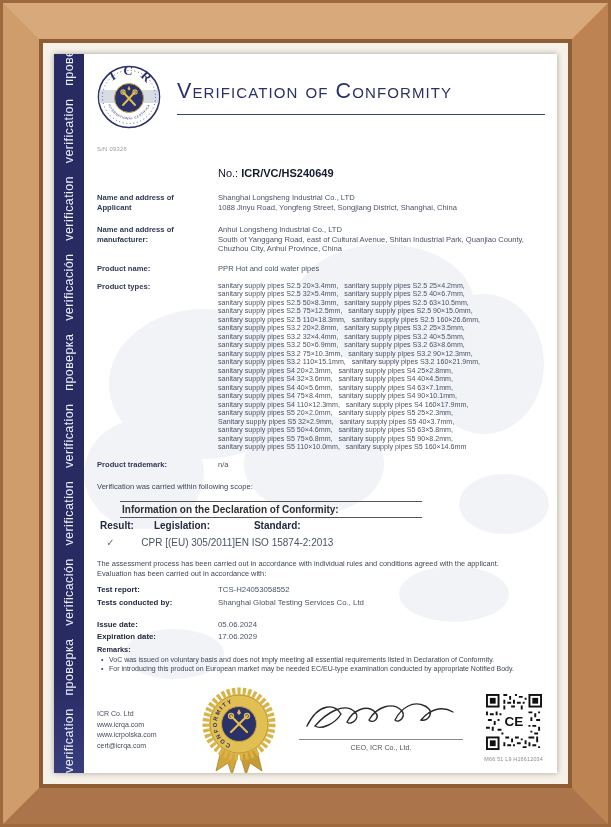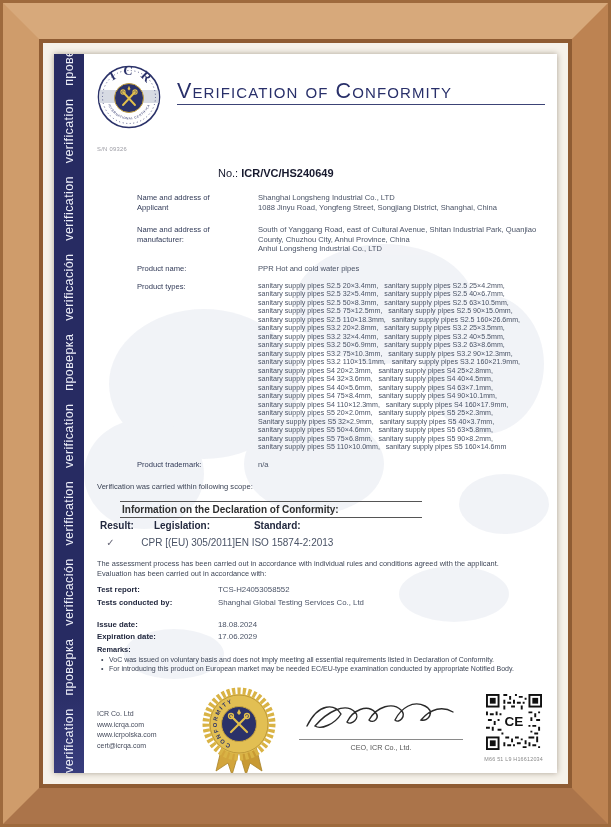--- a/index.html
+++ b/index.html
@@ -10,25 +10,25 @@
   .cert{width:100%;height:100%;display:flex;position:relative;background:#fff;box-shadow:0 0 6px rgba(60,40,20,.4);overflow:hidden;}
   .wm{position:absolute;inset:0;pointer-events:none;z-index:0;}
   .band{flex:0 0 30px;background:linear-gradient(180deg,#272b62 0%,#272b62 86%,#383d7d 100%);position:relative;overflow:hidden;z-index:1;}
   .band-text{position:absolute;top:100%;left:0;transform:rotate(-90deg);transform-origin:0 0;white-space:nowrap;overflow:hidden;
     width:719px;line-height:30px;color:#eceef8;font-size:12.5px;letter-spacing:.4px;word-spacing:9px;}
   .content{flex:1;position:relative;z-index:1;padding:8px 12px 8px 13px;box-sizing:border-box;display:flex;flex-direction:column;}
   .header{display:flex;}
   .logo-col{width:80px;padding-top:3px;}
   .serial{font-size:5.8px;color:#9a9aa2;margin-top:13px;letter-spacing:.3px;}
   .title-wrap{flex:1;padding-top:17px;}
-  .title{font-variant:small-caps;font-size:21.5px;letter-spacing:1.1px;color:#29306a;border-bottom:1.5px solid #3c4376;padding-bottom:0;white-space:nowrap;}
+  .title{font-variant:small-caps;font-size:21.5px;letter-spacing:1.1px;color:#29306a;border-bottom:1.5px solid #3c4376;padding-bottom:10px;white-space:nowrap;}
   .cert-no{margin:15px 0 0 121px;font-size:11px;color:#17192e;}
   .cert-no .no-num{font-weight:bold;}
   .row{display:flex;margin-top:10px;font-size:7.6px;line-height:9.6px;}
-  .lbl{flex:0 0 121px;padding-right:28px;box-sizing:border-box;font-weight:normal;color:#313a57;margin-left:40px;}
+  .lbl{flex:0 0 121px;padding-right:28px;box-sizing:border-box;font-weight:bold;color:#313a57;}
   .val{flex:1;color:#4a5366;}
   .ptypes div{white-space:pre;line-height:8.5px;font-size:7.1px;}
   .scope{margin-top:13px;font-size:7.6px;color:#3c4456;}
   .doc{margin:10px 0 0 3px;font-size:10px;}
   .doc-head{margin-left:20px;width:300px;border-top:1.6px solid #555;border-bottom:1.6px solid #555;font-weight:bold;color:#2f2f2f;padding:1.5px 0 2px 2px;}
   .doc-cols{display:flex;font-weight:bold;color:#23293f;margin-top:2.5px;}
   .c-res{flex:0 0 21px;}
   .c-leg{flex:0 0 100px;}
   .doc-vals{display:flex;margin-top:6px;color:#4a5366;}
   .v-res{flex:0 0 21px;text-align:center;color:#667;}
@@ -125,22 +125,22 @@
           <div class="lbl">Name and address of Applicant</div>
           <div class="val">
                   <div>Shanghai Longsheng Industrial Co., LTD</div>
                   <div>1088 Jinyu Road, Yongfeng Street, Songjiang District, Shanghai, China</div>
                 </div>
         </div>
 
         <div class="row" style="margin-top:13px;">
           <div class="lbl">Name and address of manufacturer:</div>
           <div class="val">
+                  <div>Anhui Longsheng Industrial Co., LTD</div>
                   <div>South of Yanggang Road, east of Cultural Avenue, Shitan Industrial Park, Quanjiao County, Chuzhou City, Anhui Province, China</div>
-                  <div>Anhui Longsheng Industrial Co., LTD</div>
                 </div>
         </div>
 
         <div class="row">
           <div class="lbl">Product name:</div>
           <div class="val">PPR Hot and cold water pipes</div>
         </div>
 
         <div class="row" style="margin-top:8px;">
           <div class="lbl">Product types:</div>
@@ -198,21 +198,21 @@
           <div class="row2">
             <div class="lbl2">Test report:</div>
             <div class="val2">TCS-H24053058552</div>
           </div>
           <div class="row2">
             <div class="lbl2">Tests conducted by:</div>
             <div class="val2">Shanghai Global Testing Services Co., Ltd</div>
           </div>
           <div class="row2 gap">
             <div class="lbl2">Issue date:</div>
-            <div class="val2">18.08.2024</div>
+            <div class="val2">05.06.2024</div>
           </div>
           <div class="row2">
             <div class="lbl2">Expiration date:</div>
             <div class="val2">17.06.2029</div>
           </div>
         </div>
 
         <div class="remarks">
           <div class="rlabel">Remarks:</div>
           <div class="bullets">

